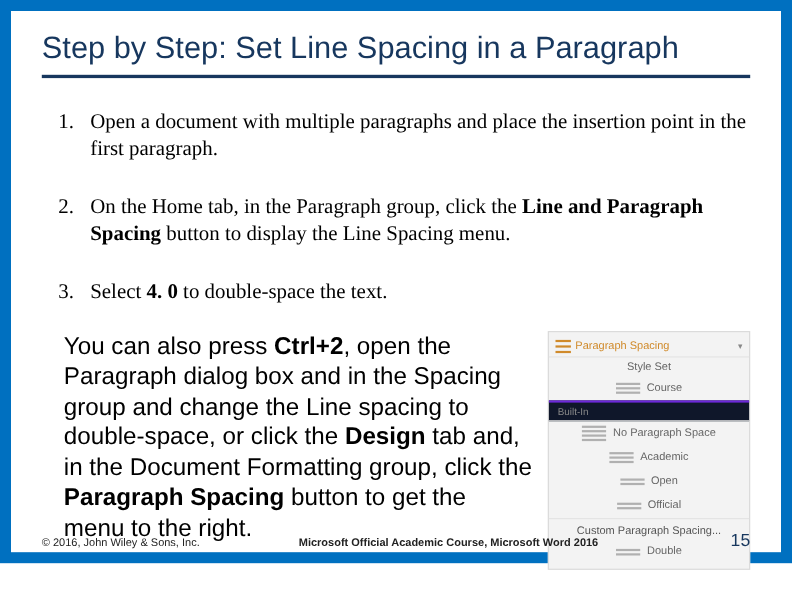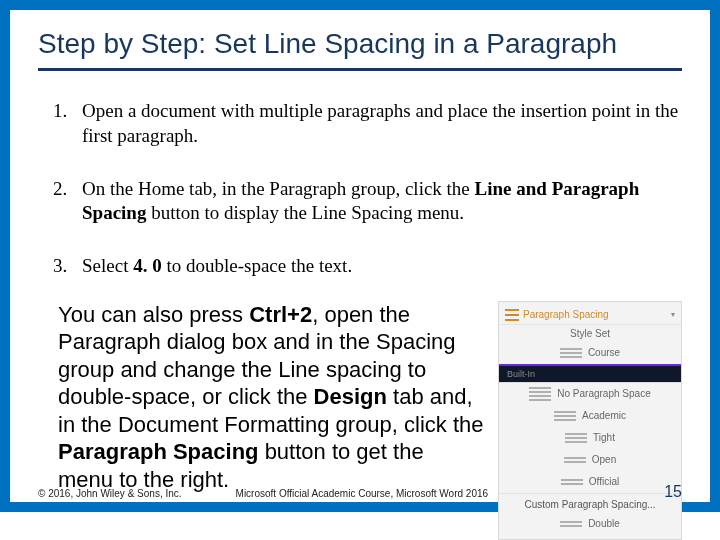--- a/index.html
+++ b/index.html
@@ -71,21 +71,21 @@
   .menu-row .icon span { height:2px; background:#b0b0b0; display:block; }
   .menu-section { background:#0f172a; color:#888; font-size:9px; padding:3px 8px; border-top:2px solid #6d28d9; border-bottom:1px solid #ddd; }
   .menu-row.custom { color:#555; border-top:1px solid #e3e3e3; padding-top:5px; }
   .footer {
     position: absolute;
     bottom: 1px; left: 28px; right: 28px;
     display: flex; align-items: baseline;
     font-family: Arial, sans-serif;
     font-size: 10px; color: #222;
   }
-  .footer .mid { margin-left: 54px; }
+  .footer .mid { margin-left: 90px; font-weight: bold; }
   .footer .pg { margin-left: auto; color:#17375e; font-size: 16px; }
 </style>
 </head>
 <body>
 
 <div class="slide">
 
   <h1 class="title">Step by Step: Set Line Spacing in a Paragraph</h1>
   <hr class="title-rule">
 
@@ -140,28 +140,20 @@
             <span></span>
             <span></span>
             <span></span>
           </span>
         <span>Academic</span>
       </div>
       <div class="menu-row">
         <span class="icon">
             <span></span>
             <span></span>
-            <span></span>
-          </span>
-        <span>Tight</span>
-      </div>
-      <div class="menu-row">
-        <span class="icon">
-            <span></span>
-            <span></span>
           </span>
         <span>Open</span>
       </div>
       <div class="menu-row">
         <span class="icon">
             <span></span>
             <span></span>
           </span>
         <span>Official</span>
       </div>

